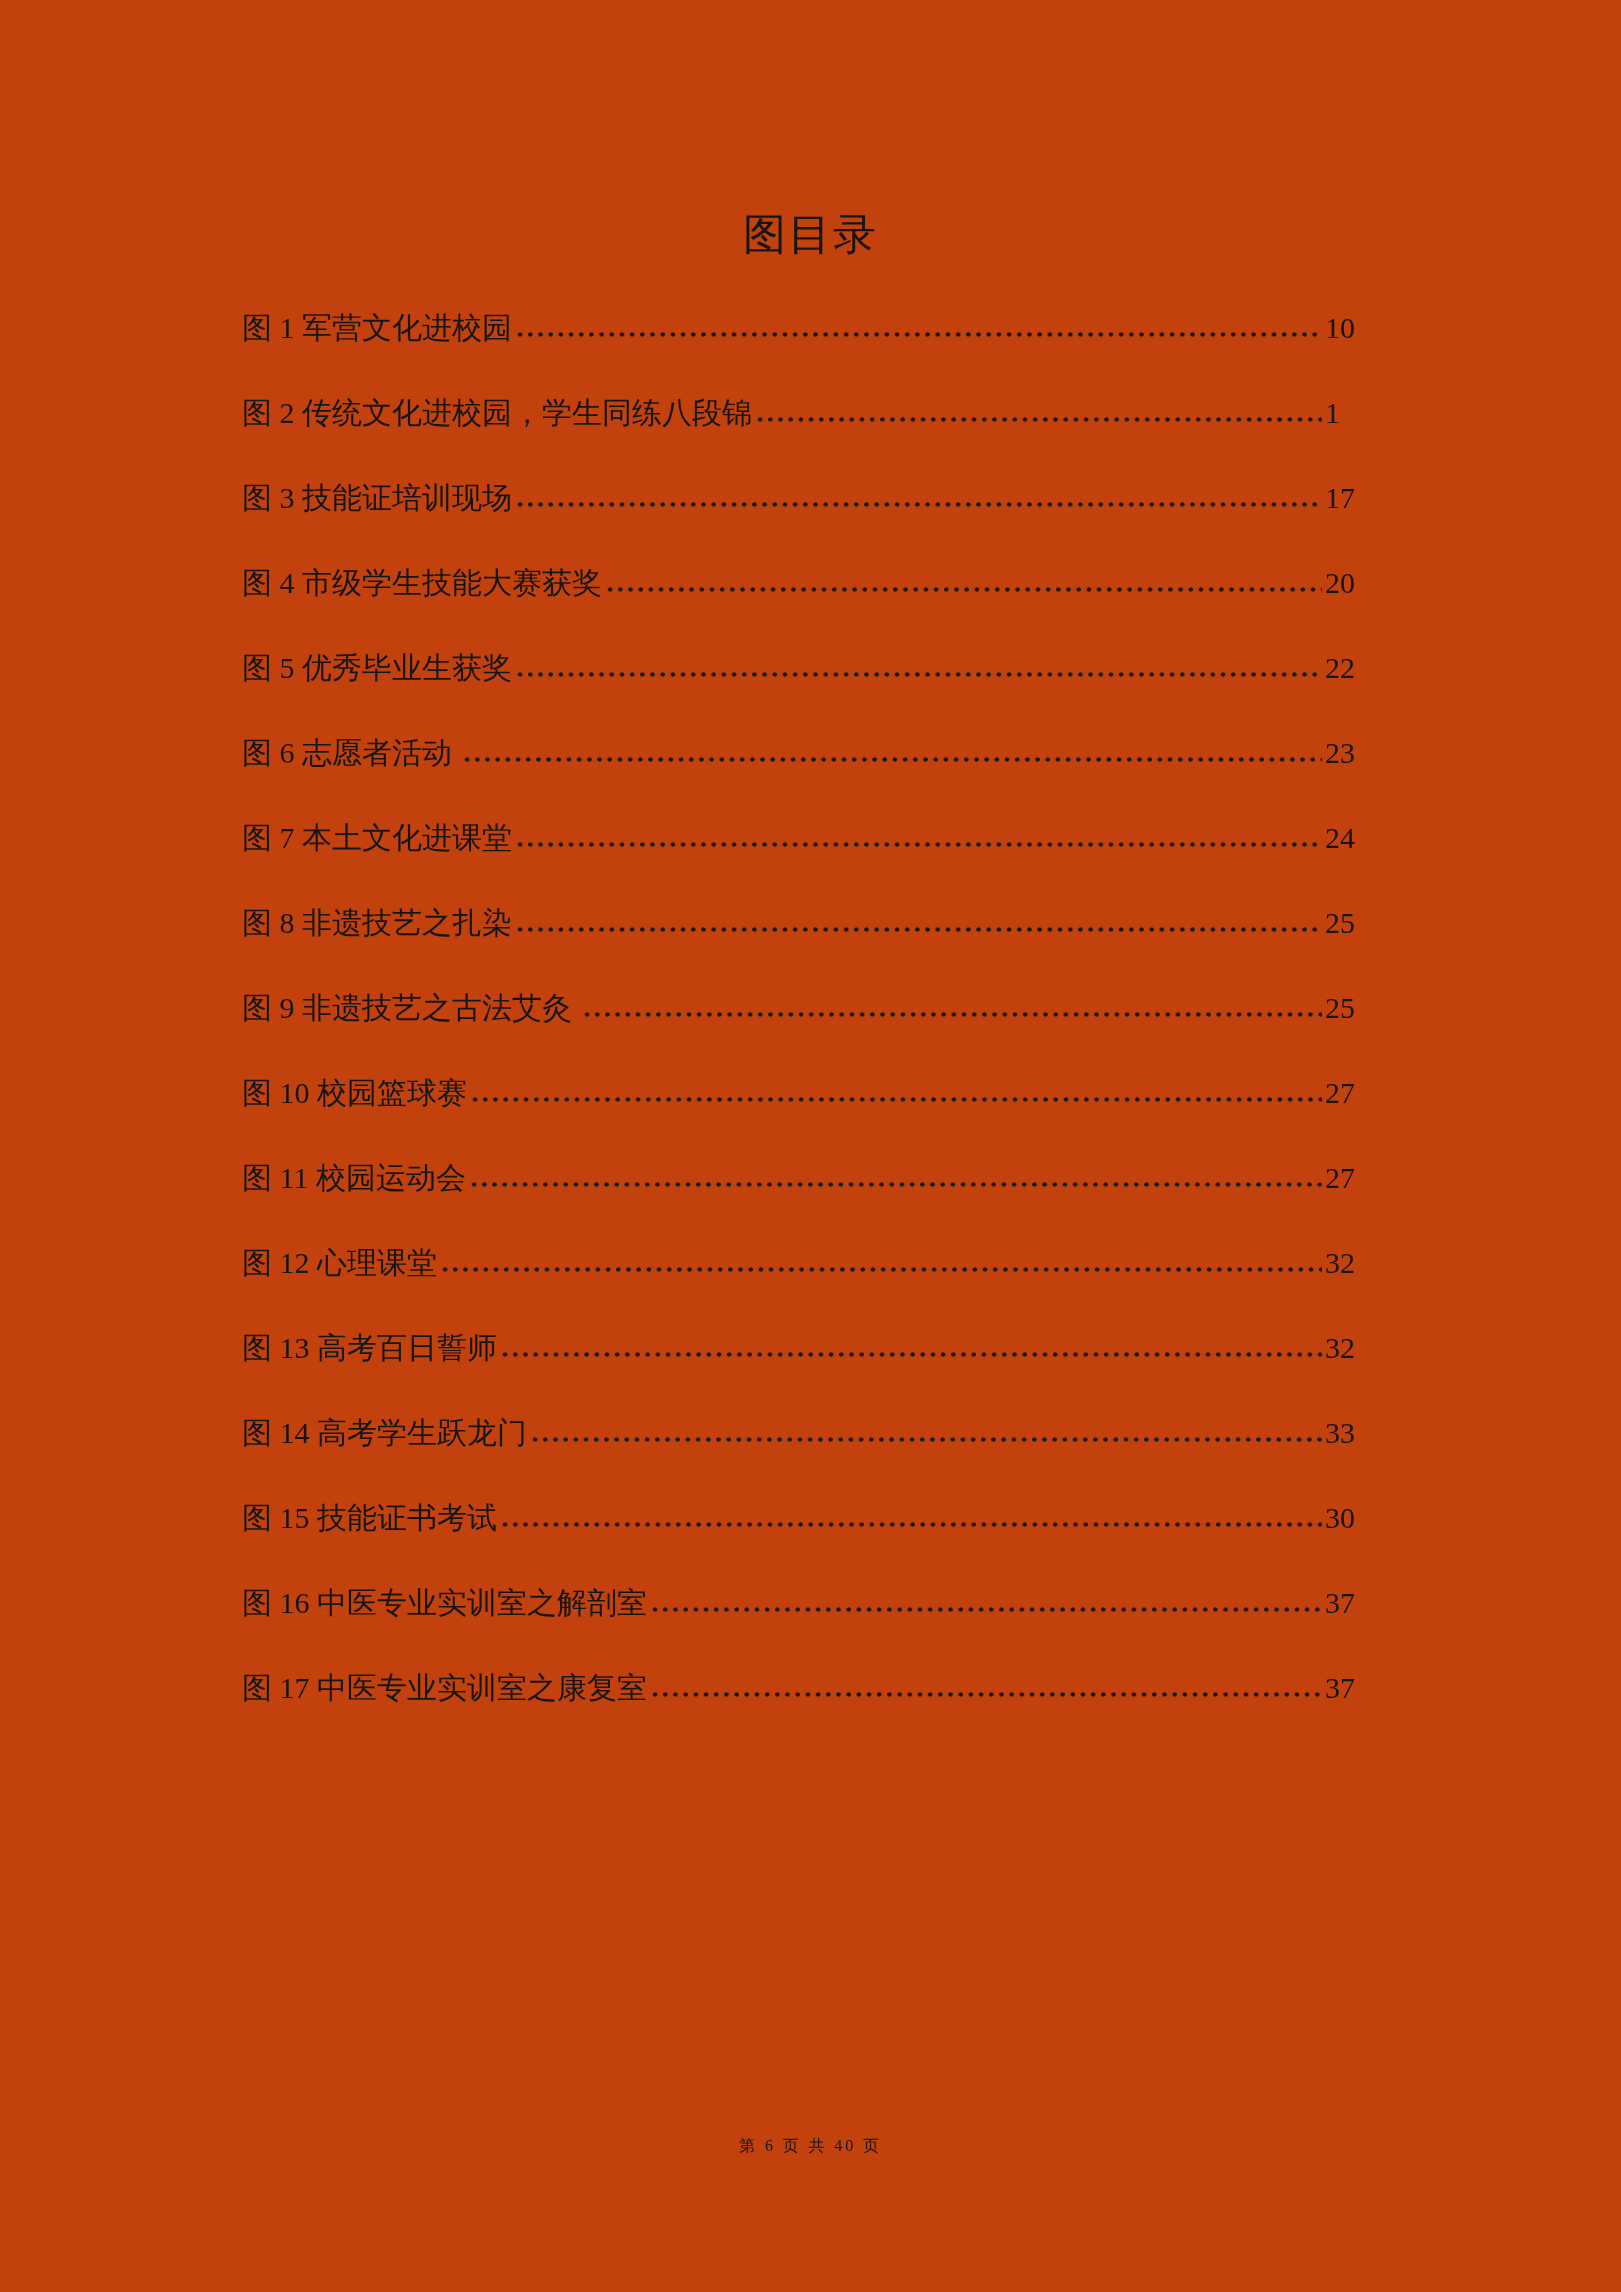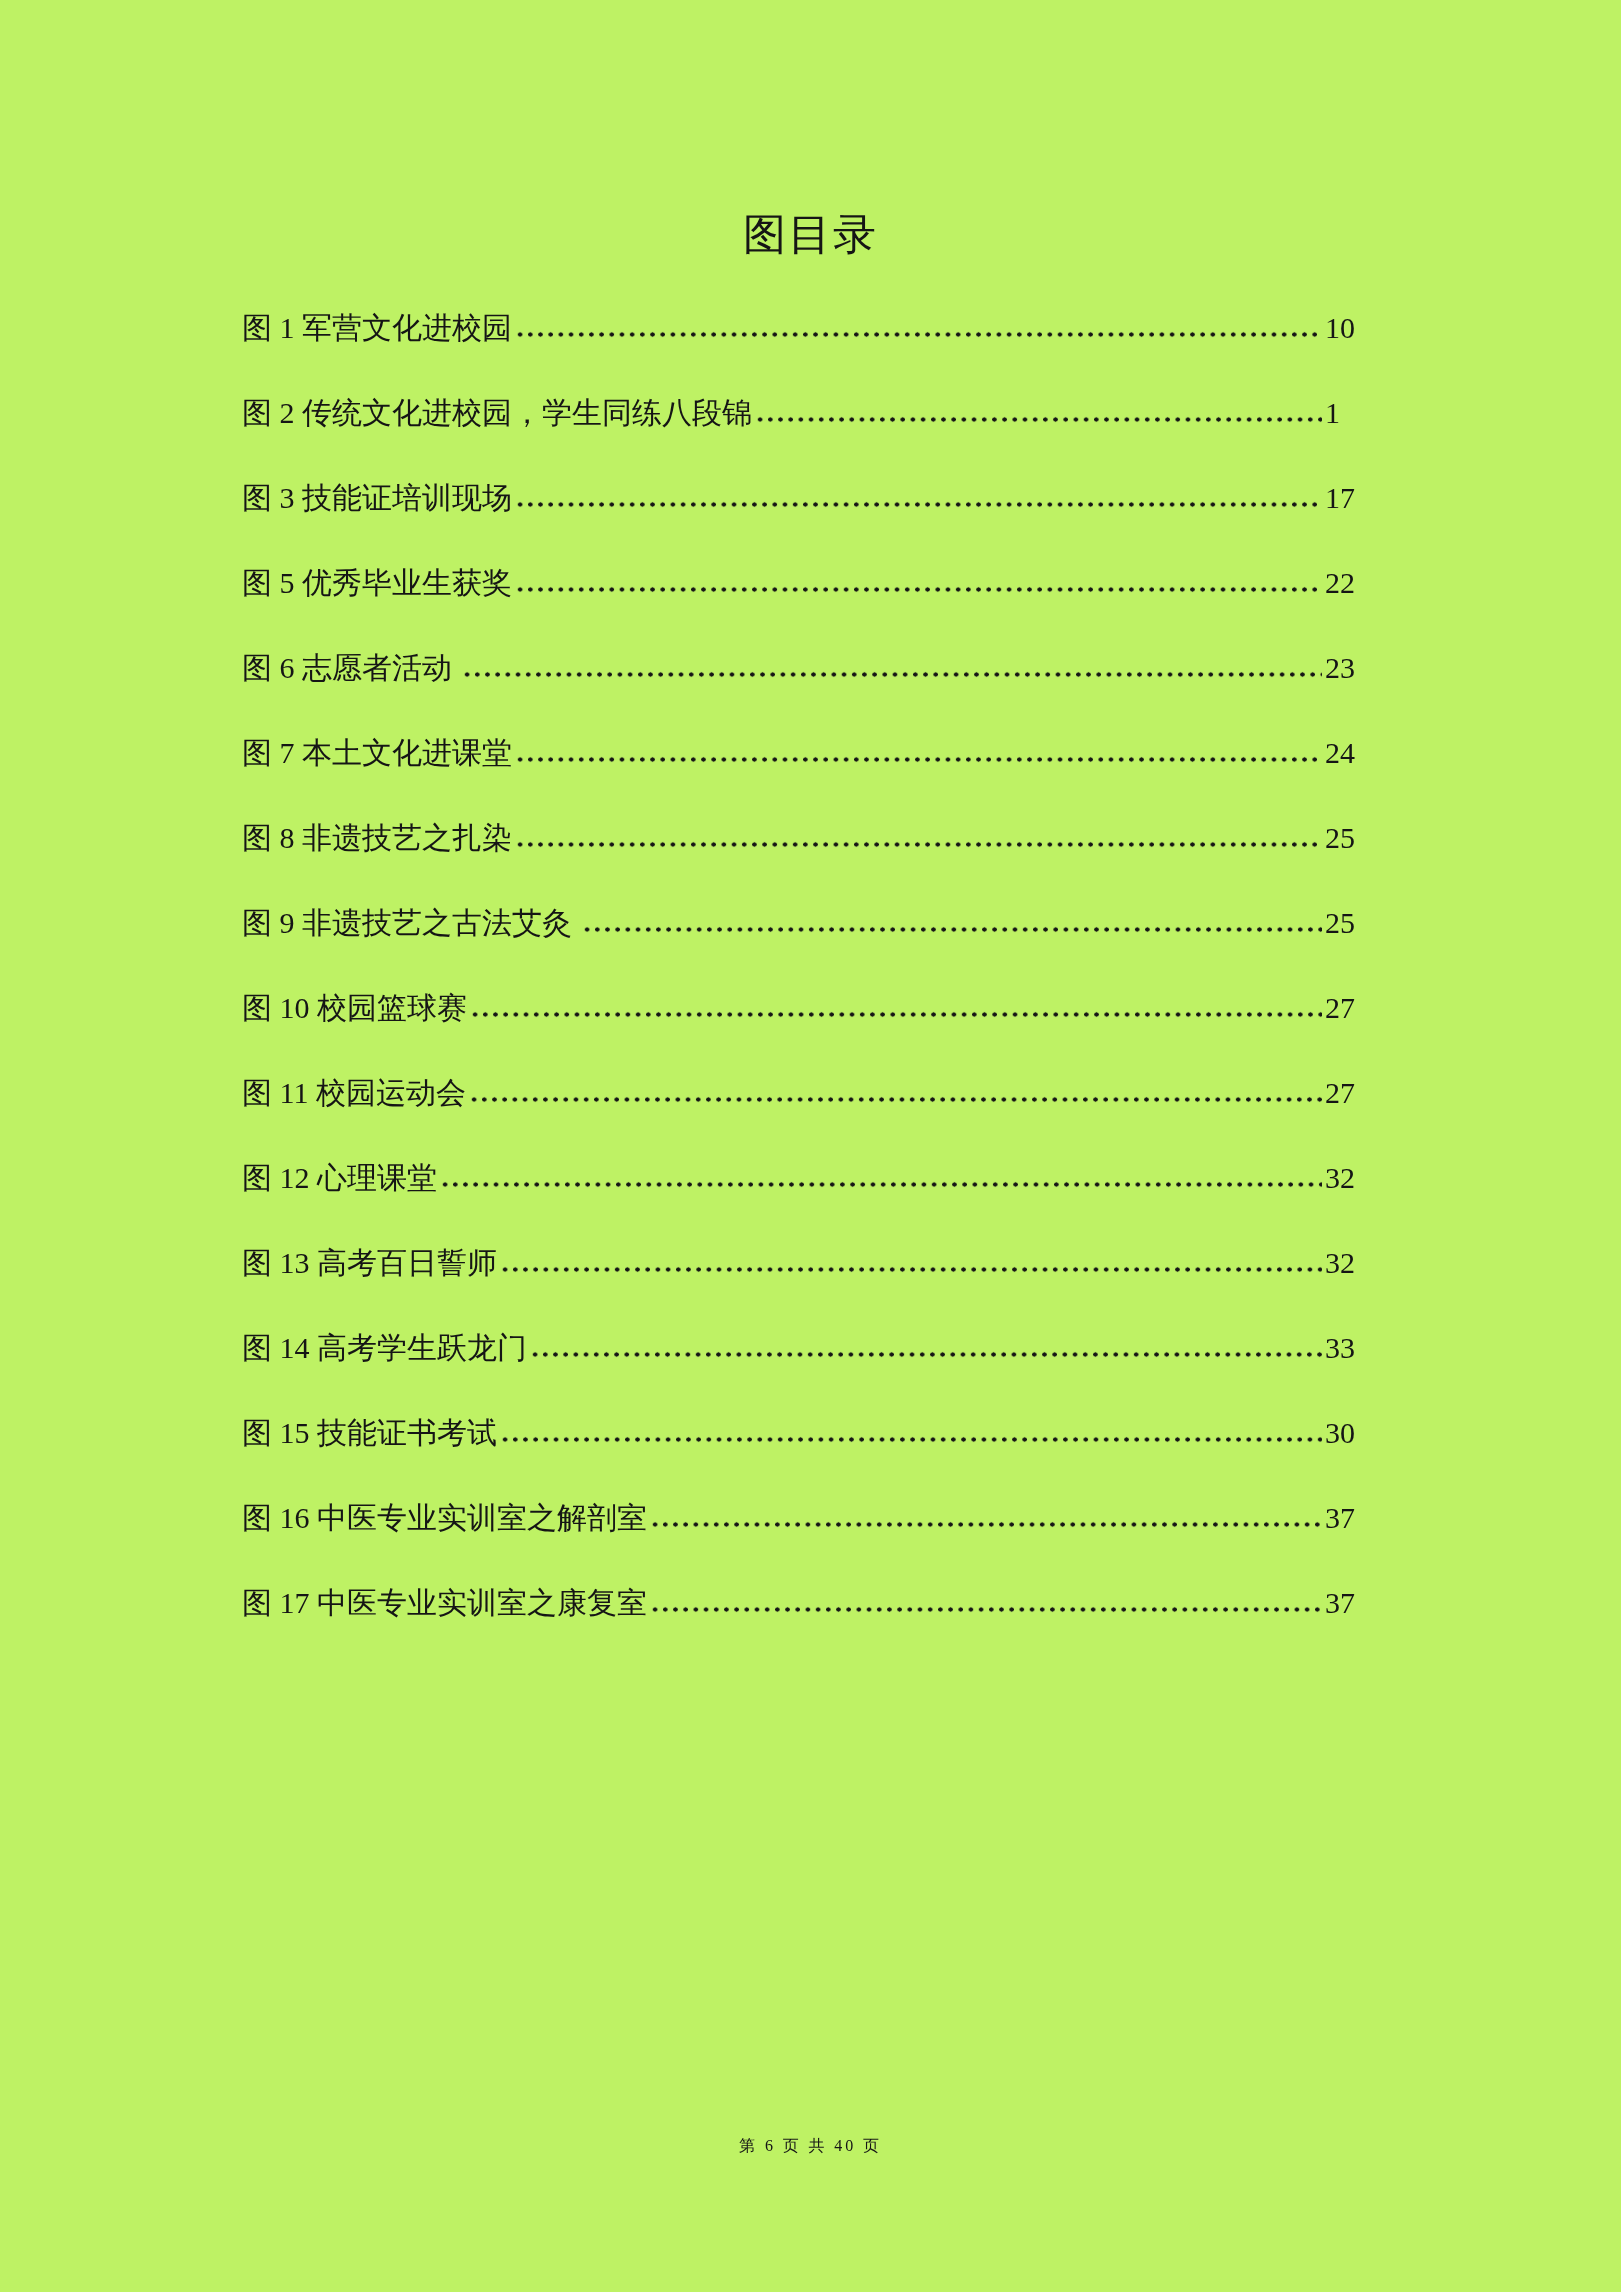--- a/index.html
+++ b/index.html
@@ -11,21 +11,21 @@
     width: 1621px;
     height: 2293px;
     position: relative;
     overflow: hidden;
     font-family: "Liberation Serif", "DejaVu Serif", serif;
     color: #151515;
   }
   .doc-page {
     position: absolute;
     inset: 0;
-    background: #bef264;
+    background: #c2410c;
     font-family: Liberation Serif, serif;
   }
   .page-title {
     position: absolute;
     top: 208px;
     left: 0;
     width: 100%;
     text-align: center;
     font-size: 43px;
     line-height: 53px;
@@ -96,20 +96,25 @@
     <span class="toc-leader"></span>
     <span class="toc-pagenum">1</span>
   </div>
 
   <div class="toc-entry">
     <span class="toc-entry-label">图 3 技能证培训现场</span>
     <span class="toc-leader"></span>
     <span class="toc-pagenum">17</span>
   </div>
 
+  <div class="toc-entry">
+    <span class="toc-entry-label">图 4 市级学生技能大赛获奖</span>
+    <span class="toc-leader"></span>
+    <span class="toc-pagenum">20</span>
+  </div>
 
   <div class="toc-entry">
     <span class="toc-entry-label">图 5 优秀毕业生获奖</span>
     <span class="toc-leader"></span>
     <span class="toc-pagenum">22</span>
   </div>
 
   <div class="toc-entry">
     <span class="toc-entry-label">图 6 志愿者活动 </span>
     <span class="toc-leader"></span>

